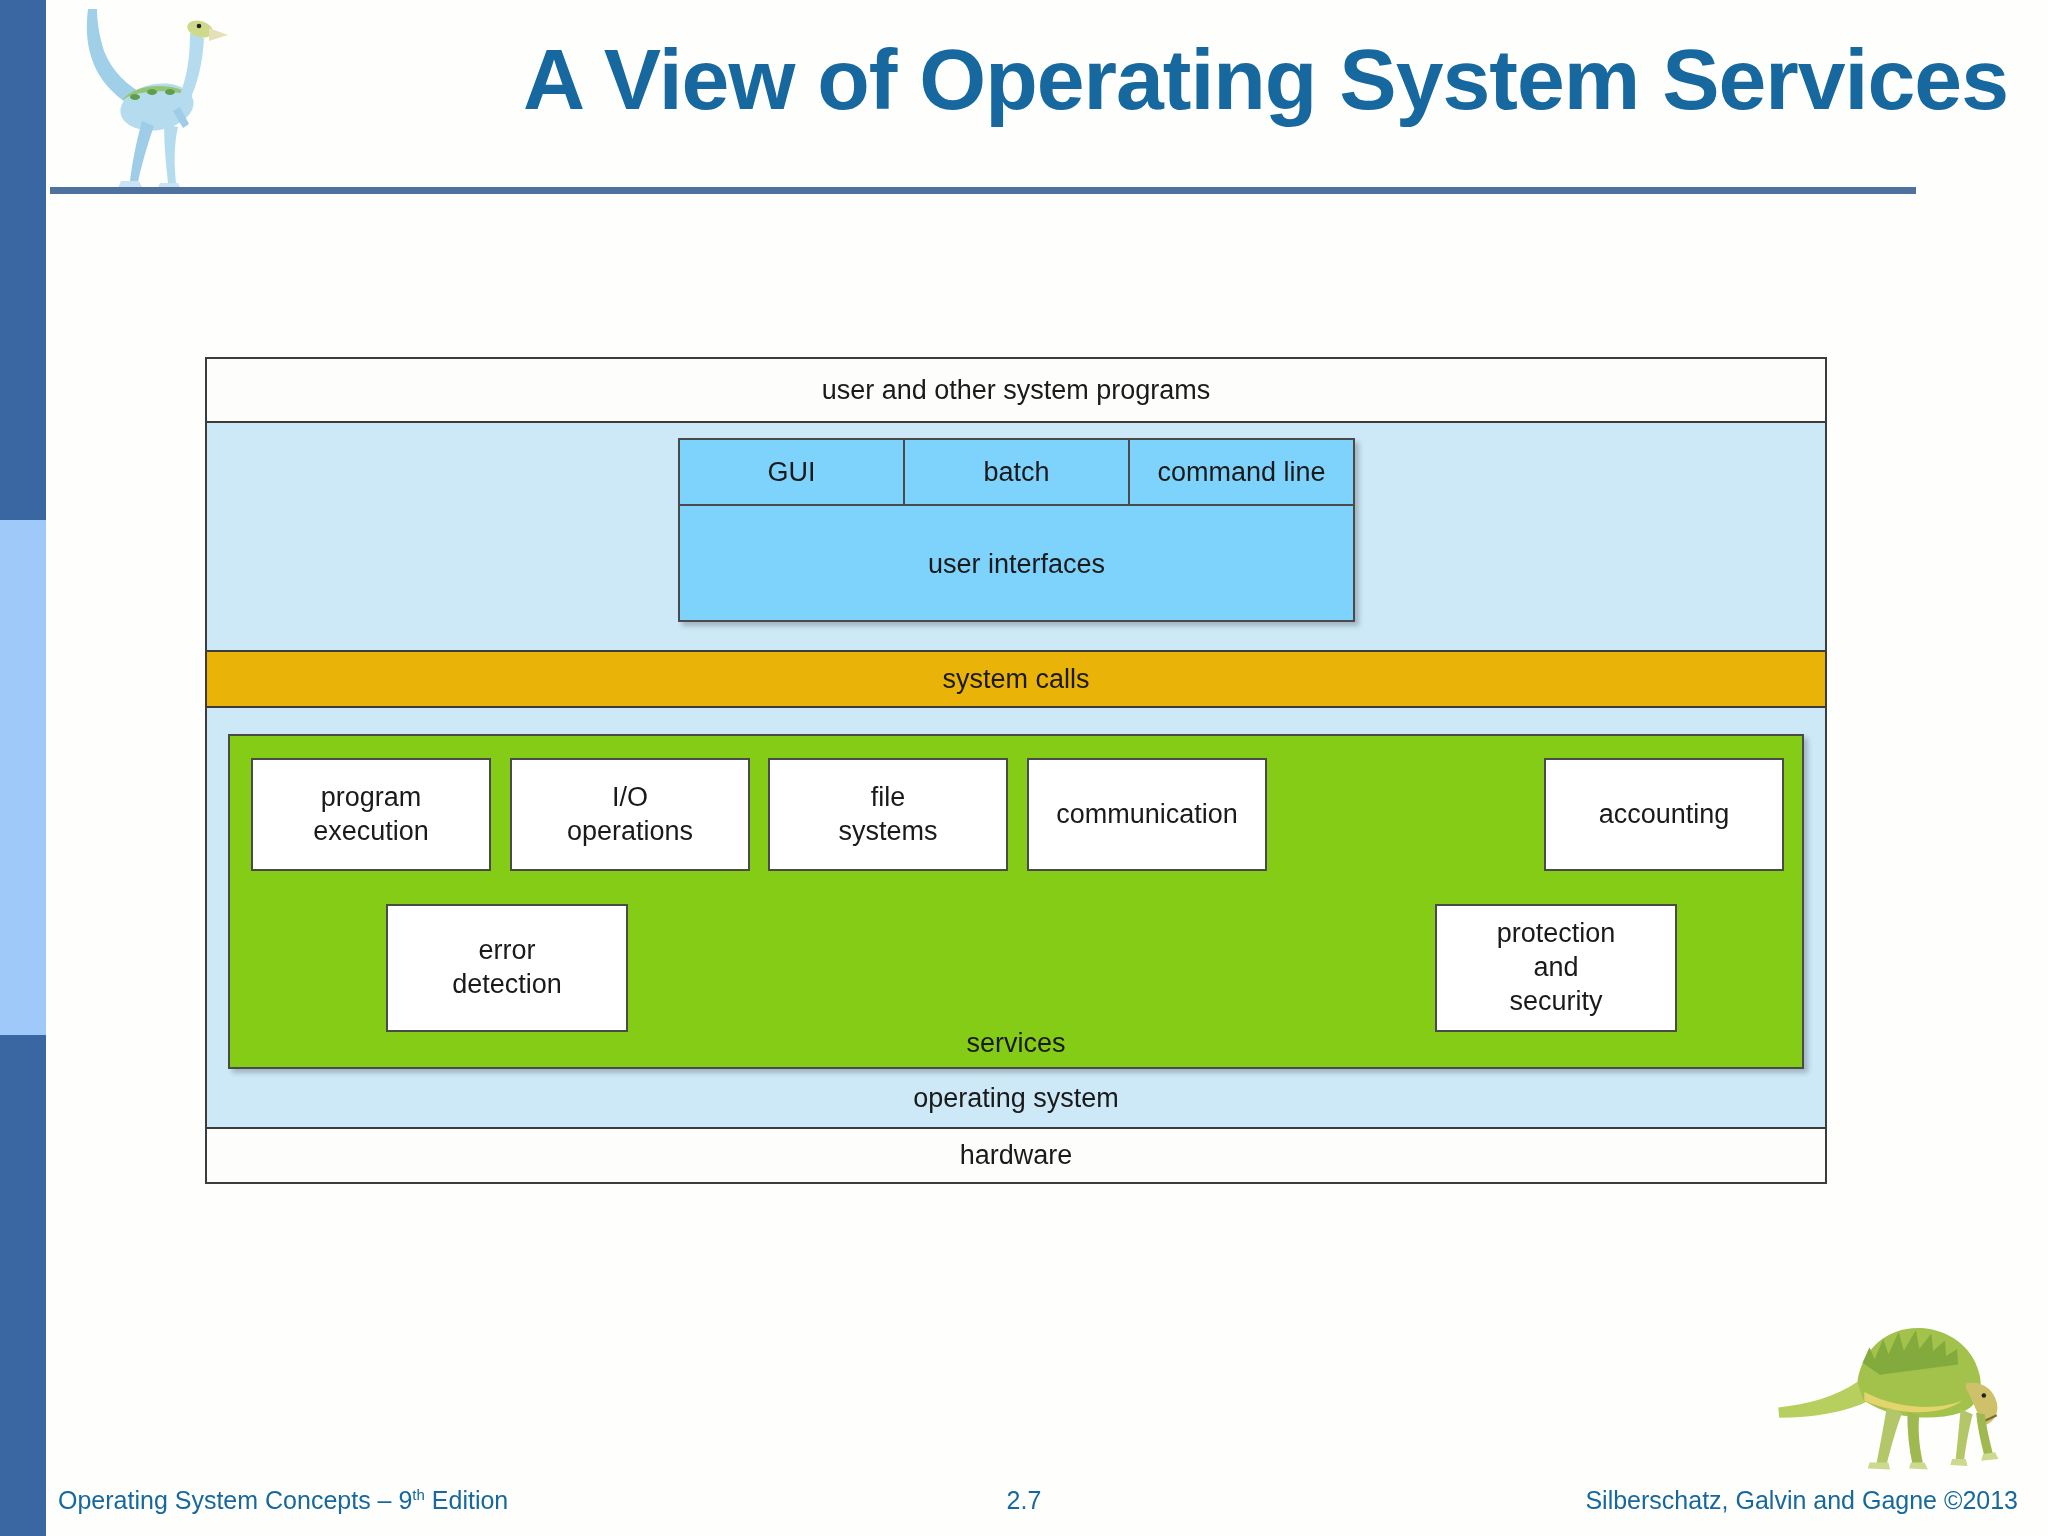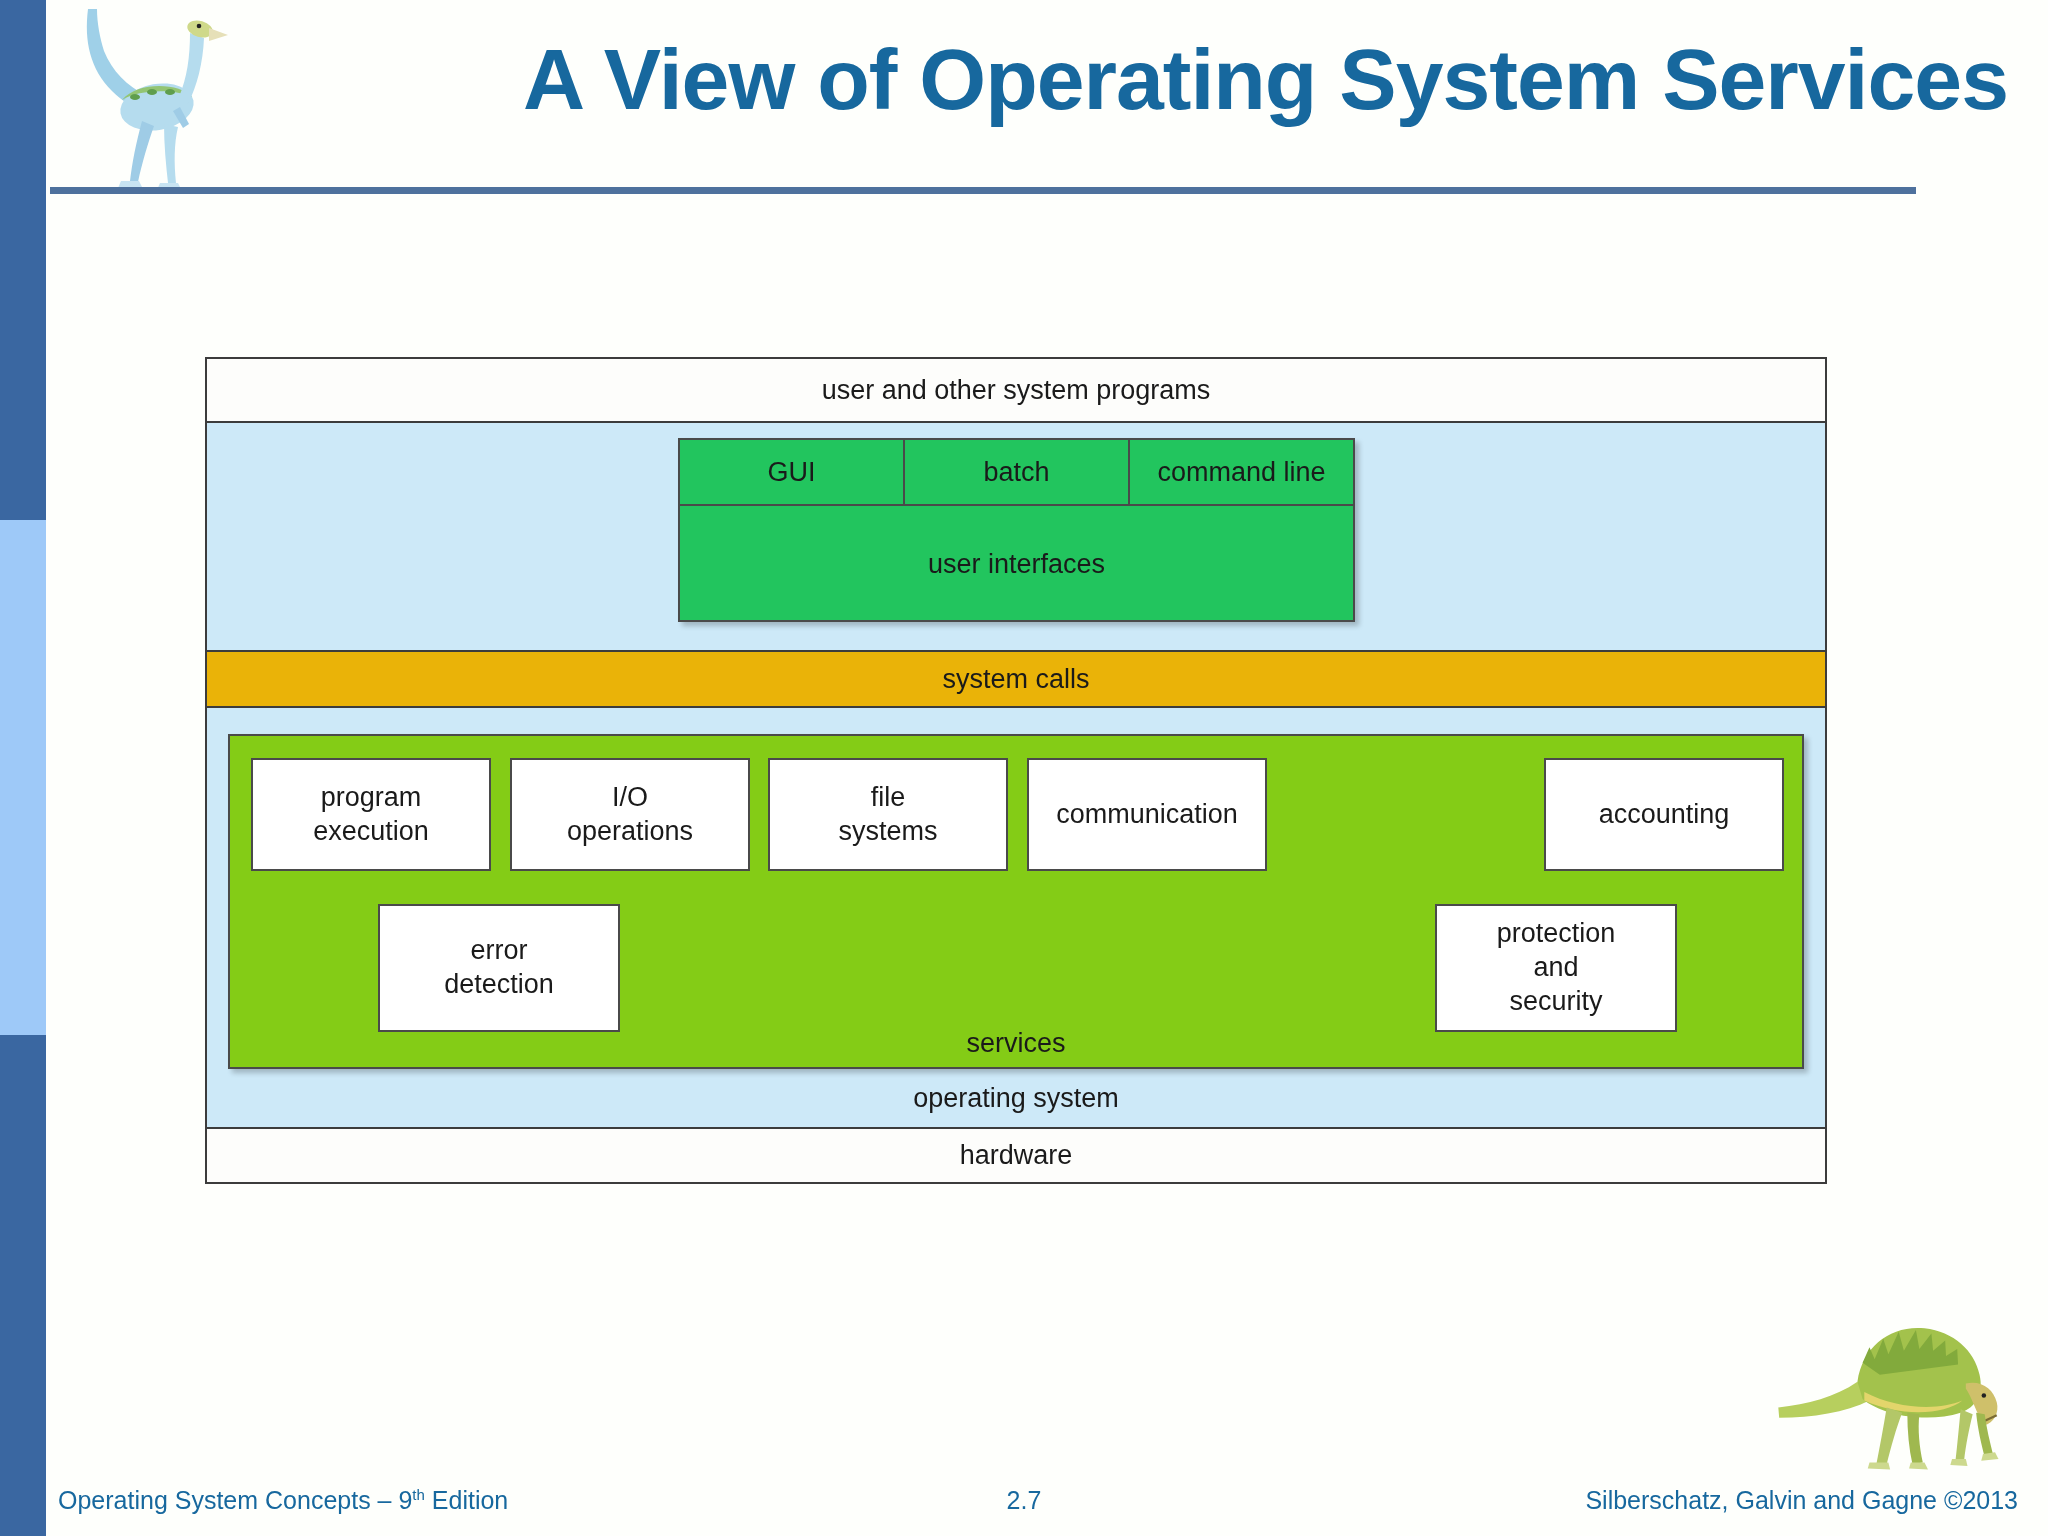--- a/index.html
+++ b/index.html
@@ -24,21 +24,21 @@
   
   .diagram{position:absolute;left:205px;top:357px;width:1618px;height:823px;
            border:2px solid #3c3c3c;box-sizing:content-box;background:#fff;font-size:27px;}
   .band{position:absolute;left:0;right:0;display:flex;align-items:center;justify-content:center;box-sizing:border-box;}
   .band-user{top:0;height:62px;background:#fdfdfb;}
   .band-blue1{top:62px;height:229px;background:#cde9f8;border-top:2px solid #3c3c3c;}
   .band-syscalls{top:291px;height:58px;background:#eab308;border-top:2px solid #3c3c3c;border-bottom:2px solid #3c3c3c;}
   .band-blue2{top:349px;height:419px;background:#cde9f8;}
   .band-hardware{top:768px;height:55px;background:#fdfdfb;border-top:2px solid #3c3c3c;}
 
-  .ui-box{position:absolute;left:471px;top:79px;width:677px;height:184px;background:#22c55e;
+  .ui-box{position:absolute;left:471px;top:79px;width:677px;height:184px;background:#7dd3fc;
           border:2px solid #4a4a4a;box-sizing:border-box;box-shadow:4px 4px 5px rgba(0,0,0,0.22);}
   .ui-row{display:flex;height:64px;border-bottom:2px solid #4a4a4a;}
   .ui-cell{flex:1 1 0;display:flex;align-items:center;justify-content:center;border-right:2px solid #4a4a4a;}
   .ui-cell.last{border-right:none;}
   .ui-label{height:116px;display:flex;align-items:center;justify-content:center;}
 
   .services-box{position:absolute;left:21px;top:375px;width:1576px;height:335px;background:#84cc16;
                 border:2px solid #4a4a4a;box-sizing:border-box;box-shadow:4px 4px 5px rgba(0,0,0,0.22);}
   .svc-box{position:absolute;background:#fff;border:2px solid #4a4a4a;box-sizing:border-box;
            display:flex;align-items:center;justify-content:center;text-align:center;line-height:1.25;}
@@ -103,21 +103,21 @@
       </div>
       <div class="ui-label">user interfaces</div>
     </div>
 
     <div class="services-box">
       <div class="svc-box svc-r1" style="left:21px;padding:0 28px;">program execution</div>
       <div class="svc-box svc-r1" style="left:280px;padding:0 38px;">I/O operations</div>
       <div class="svc-box svc-r1" style="left:538px;padding:0 50px;">file systems</div>
       <div class="svc-box svc-r1" style="left:797px;padding:0 6px;">communication</div>
       <div class="svc-box svc-r1" style="left:1314px;padding:0 6px;">accounting</div>
-      <div class="svc-box svc-r2" style="left:148px;padding:8px 48px;">error detection</div>
+      <div class="svc-box svc-r2" style="left:156px;padding:8px 48px;">error detection</div>
       <div class="svc-box svc-r2" style="left:1205px;padding:0 52px;">protection and security</div>
       <div class="svc-label">services</div>
     </div>
 
     <div class="os-label">operating system</div>
   </div>
 
   <svg class="dino-bottom" viewBox="0 0 280 200">
     <path d="M2,118 C36,114 68,106 94,88 L108,110 C80,124 42,130 3,130 Z" fill="#b7cf5e"></path>
     <path d="M94,88 C100,46 134,22 172,26 C206,30 230,52 236,80 C241,102 232,118 214,124 C176,136 124,128 100,108 Z" fill="#a3c24c"></path>

